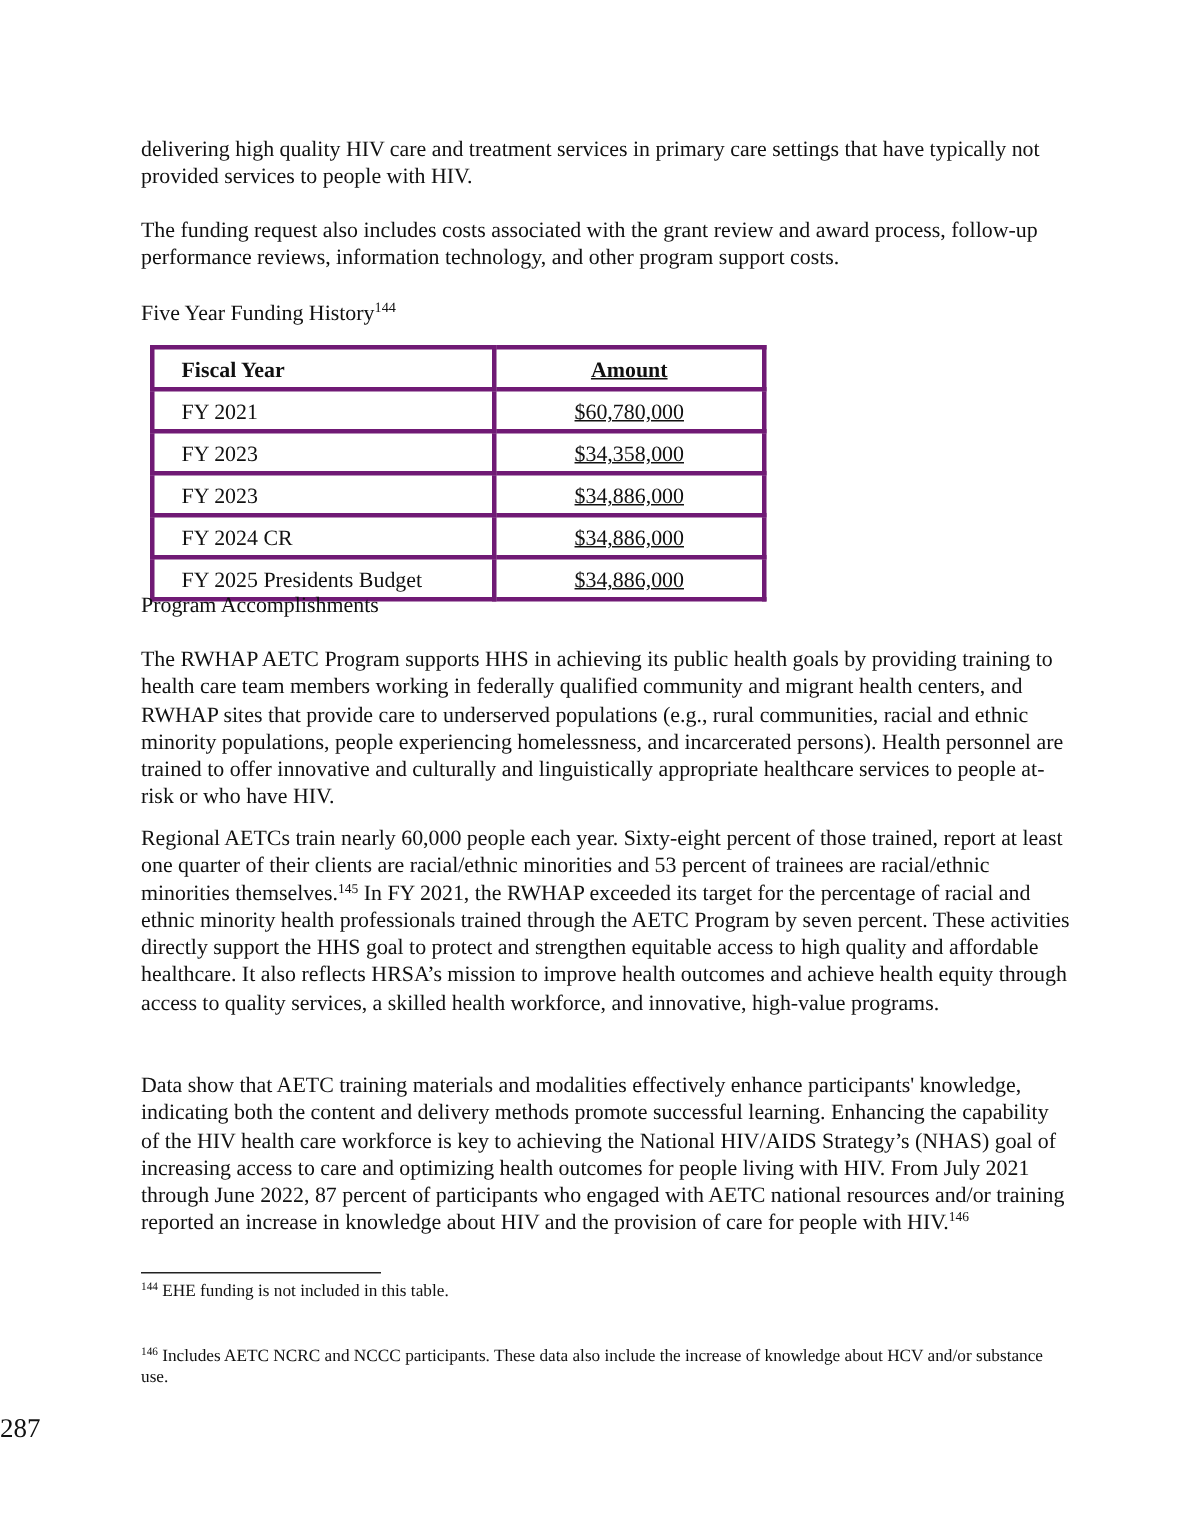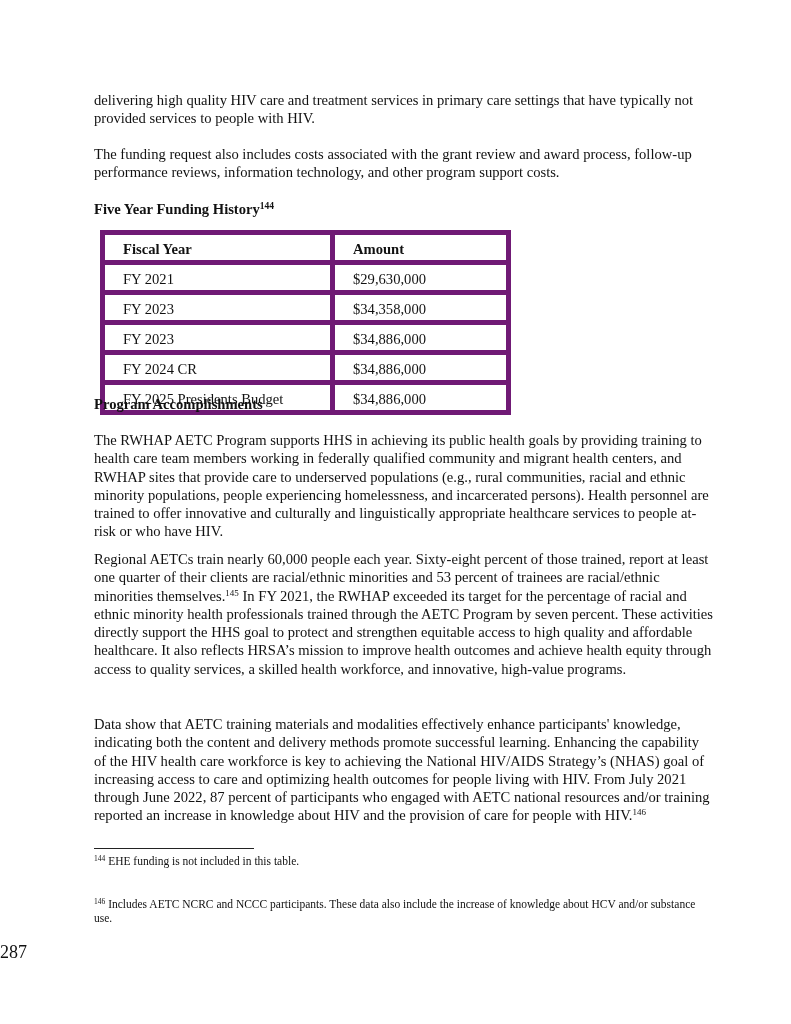--- a/index.html
+++ b/index.html
@@ -1,27 +1,27 @@
 <!DOCTYPE html>
 <html><head>
 <meta charset="utf-8">
 <style>
   html, body { margin: 0; padding: 0; background: #ffffff; }
   body { width: 791px; height: 1024px; position: relative; overflow: hidden;
          font-family: "Liberation Serif", "DejaVu Serif", serif; color: #111; }
   .page { position: absolute; left: 0; top: 0; width: 629px; height: 1024px; }
   .p { position: absolute; left: 94px; width: 620px; font-size: 14.6px; line-height: 18.3px; margin: 0; }
-  .h { position: absolute; left: 94px; font-size: 14.6px; font-weight: bold; margin: 0; }
+  .h { position: absolute; left: 94px; font-size: 14.6px; font-weight: normal; margin: 0; }
   sup { font-size: 9px; line-height: 0; vertical-align: 5px; }
   .h sup { font-size: 9.5px; }
   table.fund { position: absolute; left: 100px; top: 230px; width: 411px; border-collapse: collapse;
                font-size: 14.6px; }
-  table.fund th, table.fund td { border: 5px solid #701a75; height: 23px; padding: 0 18px; line-height: 17px; vertical-align: bottom; padding-bottom: 2px; }
+  table.fund th, table.fund td { border: 3px solid #701a75; height: 23px; padding: 0 18px; line-height: 17px; vertical-align: bottom; padding-bottom: 2px; }
   table.fund th { text-align: left; font-weight: bold; }
-  table.fund th.amt, table.fund td.amt { text-align: left; }
+  table.fund th.amt, table.fund td.amt { text-align: center; text-decoration: underline; }
   table.fund .c1 { width: 189px; }
   .rule { position: absolute; left: 94px; top: 848px; width: 160px; border-top: 1px solid #222; }
   .fn { position: absolute; left: 94px; width: 620px; font-size: 11.5px; line-height: 14.2px; margin: 0; }
   .fn sup { font-size: 7.5px; vertical-align: 4px; }
   .pnum { position: absolute; left: 0; width: 791px; top: 942px; font-size: 18px; }
 </style>
 </head>
 <body>
 
 <div class="page">
@@ -35,21 +35,21 @@
   <table class="fund">
     <thead>
       <tr>
         <th class="c1">Fiscal Year</th>
         <th class="amt">Amount</th>
       </tr>
     </thead>
     <tbody>
       <tr>
         <td class="c1">FY 2021</td>
-        <td class="amt">$29,630,000</td>
+        <td class="amt">$60,780,000</td>
       </tr>
       <tr>
         <td class="c1">FY 2023</td>
         <td class="amt">$34,358,000</td>
       </tr>
       <tr>
         <td class="c1">FY 2023</td>
         <td class="amt">$34,886,000</td>
       </tr>
       <tr>

